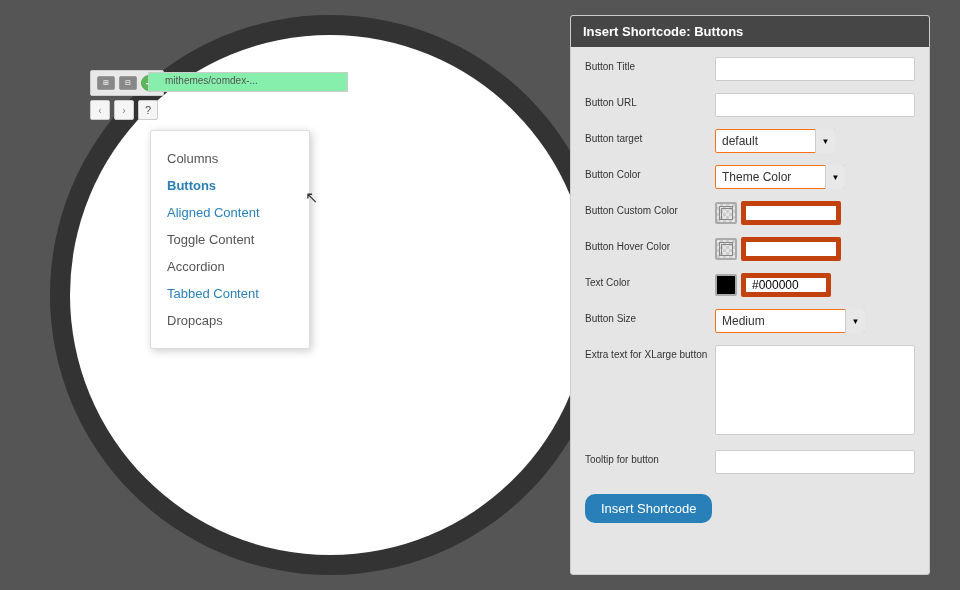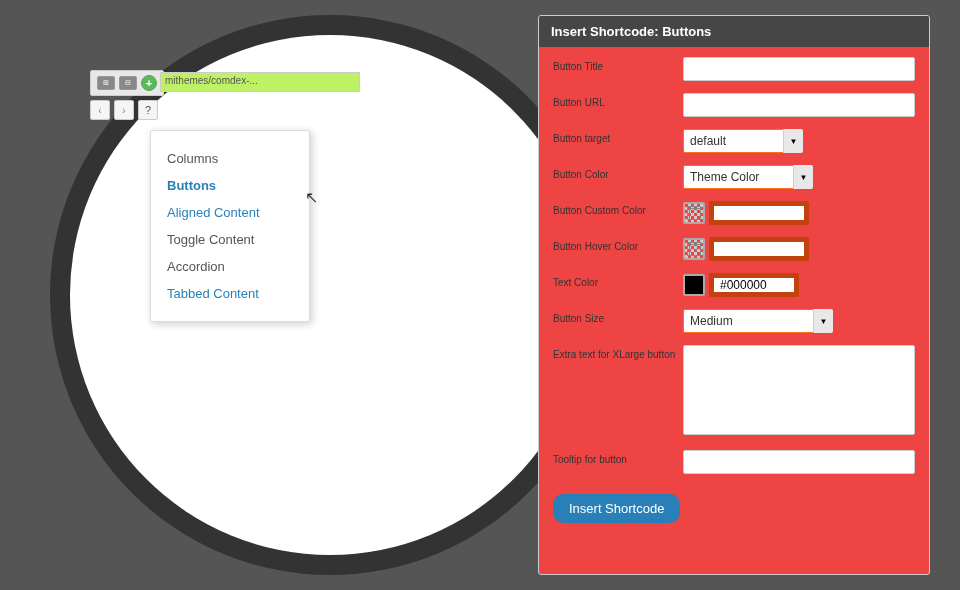--- a/index.html
+++ b/index.html
@@ -138,23 +138,23 @@
       z-index: 10;
       font-size: 16px;
       color: #333;
     }
 
     
     .main-panel {
       position: absolute;
       top: 15px;
       right: 30px;
-      width: 392px;
+      width: 360px;
       height: 560px;
-      background: #ef4444;
+      background: #e5e5e5;
       border: 1px solid #ccc;
       border-radius: 3px;
       z-index: 4;
       overflow: hidden;
     }
 
     .panel-header {
       background: #464646;
       color: #fff;
       padding: 8px 12px;
@@ -312,29 +312,29 @@
         linear-gradient(45deg, transparent 75%, #ccc 75%), 
         linear-gradient(-45deg, transparent 75%, #ccc 75%);
       background-size: 6px 6px;
       background-position: 0 0, 0 3px, 3px -3px, -3px 0px;
     }
 
     
     .url-bar-area {
       position: absolute;
       top: 72px;
-      left: 160px;
+      left: 148px;
       z-index: 3;
-      background: #bef264;
+      background: #86efac;
       border: 1px solid #ccc;
       height: 20px;
       width: 200px;
       font-size: 10px;
       color: #555;
-      padding: 2px 4px;
+      padding: 2px 16px;
       overflow: hidden;
       white-space: nowrap;
     }
   </style>
 </head>
 <body>
 
 <div class="dark-circle"></div>
 
 <div class="white-circle"></div>
@@ -355,20 +355,21 @@
   <div class="nav-btn" style="font-size:11px; color:#555;">?</div>
 </div>
 
 <div class="dropdown-menu">
   <div class="dropdown-item">Columns</div>
   <div class="dropdown-item active">Buttons</div>
   <div class="dropdown-item blue">Aligned Content</div>
   <div class="dropdown-item">Toggle Content</div>
   <div class="dropdown-item">Accordion</div>
   <div class="dropdown-item blue">Tabbed Content</div>
+  <div class="dropdown-item">Dropcaps</div>
 </div>
 
 <div class="cursor-indicator">↖</div>
 
 <div class="main-panel">
   <div class="panel-header">
     <span>Insert Shortcode: Buttons</span>
   </div>
   <div class="panel-body">
 

